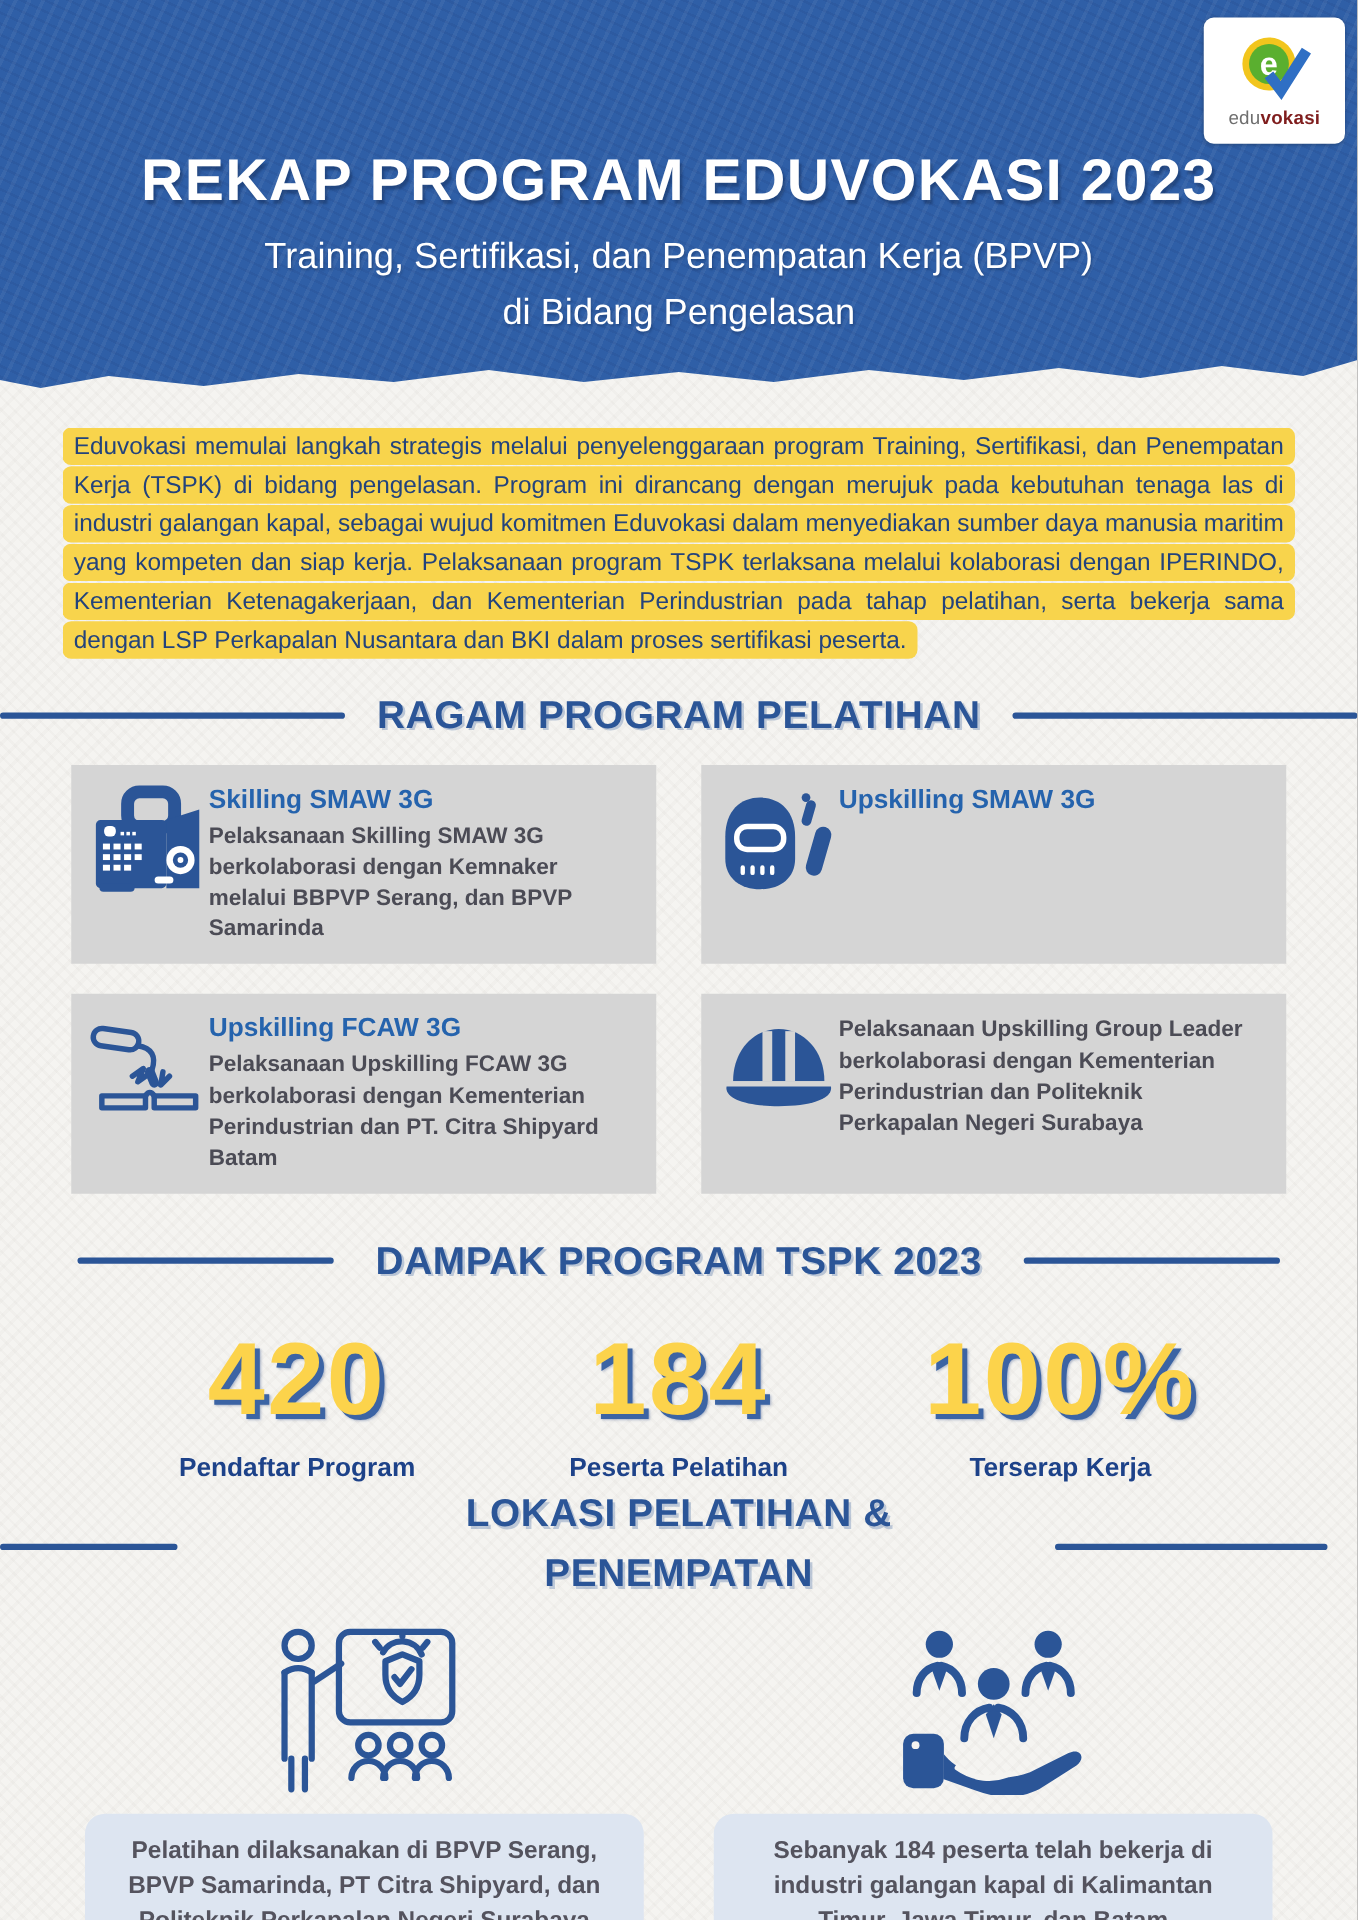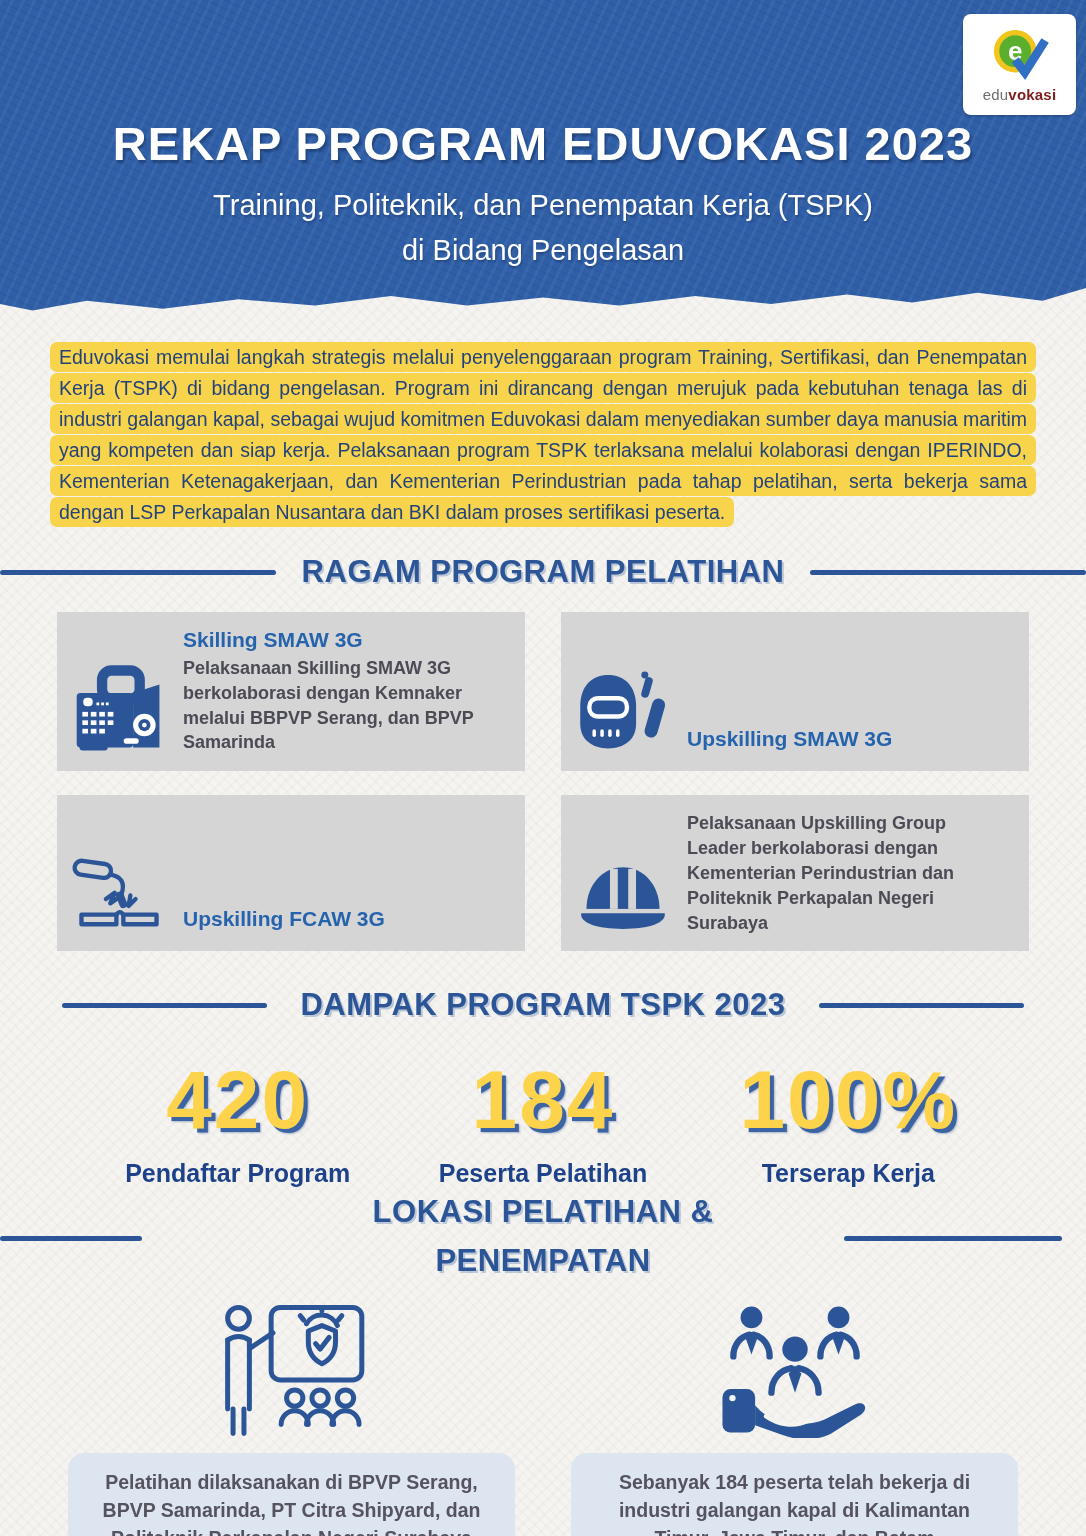--- a/index.html
+++ b/index.html
@@ -42,30 +42,30 @@
 
   
   .section-head { display:flex; align-items:center; gap:26px; }
   .section-head .line { flex:1; height:5px; background:#2b5597; border-radius:3px; }
   .head-txt { font-size:31px; font-weight:800; color:#2b5597; letter-spacing:0.5px; text-shadow:2px 2px 0 rgba(43,85,151,0.28); white-space:nowrap; }
   .head-ragam { margin:26px 0 0; }
   .head-dampak { margin:36px 62px 0;gap:33px; }
 
   
   .cards { margin:22px 57px 0; display:grid; grid-template-columns:1fr 1fr; gap:24px 36px; }
-  .card { background:#d5d5d5; padding:16px 20px 16px 14px; display:flex; gap:16px; align-items:flex-end; }
+  .card { background:#d5d5d5; padding:16px 20px 16px 14px; display:flex; align-items:flex-start; }
   .card .icon-wrap { flex:0 0 96px; display:flex; justify-content:center; }
   .card-title { color:#2563ad; font-size:21px; font-weight:800; margin:0 0 4px; }
   .card-body { color:#4b4b55; font-size:18px; font-weight:700; line-height:1.38; }
 
   
   .stats { display:flex; margin:30px 85px 0; text-align:center; }
   .stat { flex:1; }
   .stat-value { font-size:82px; font-weight:800; color:#fcd34b; letter-spacing:2px; text-shadow:4px 4px 0 #3c64a4, 5px 5px 2px rgba(40,70,130,0.35); }
-  .stat-label { margin-top:12px; font-size:25px; font-weight:800; color:#1d4289; }
+  .stat-label { margin-top:12px; font-size:21px; font-weight:800; color:#1d4289; }
 
   
   .lokasi-head { position:relative; text-align:center; }
   .lokasi-head .head-txt { display:block; line-height:1.55; }
   .lokasi-head .line { position:absolute; top:48px; height:5px; background:#2b5597; border-radius:3px; }
   .lokasi-head .line.left { left:0; width:142px; }
   .lokasi-head .line.right { right:24px; width:218px; }
 
   .lokasi-row { display:flex; gap:56px; margin:16px 68px 0; }
   .lokasi-col { flex:1; display:flex; flex-direction:column; align-items:center; }
@@ -85,21 +85,21 @@
       <svg width="62" height="58" viewBox="0 0 64 60">
         <circle cx="27" cy="25" r="22" fill="#f2c51d"></circle>
         <circle cx="27" cy="25" r="16.5" fill="#5aaf2f"></circle>
         <text x="27" y="34" text-anchor="middle" font-family="Liberation Sans, sans-serif" font-size="27" font-weight="bold" fill="#ffffff">e</text>
         <path d="M27 34 L37 47 L58 14" fill="none" stroke="#2f6fc4" stroke-width="9"></path>
       </svg>
       <div class="logo-word"><span>edu</span><span class="bold">vokasi</span></div>
     </div>
     <h1 class="hero-title">REKAP PROGRAM EDUVOKASI 2023</h1>
     <div class="hero-sub">
-      <div>Training, Politeknik, dan Penempatan Kerja (TSPK)</div>
+      <div>Training, Sertifikasi, dan Penempatan Kerja (BPVP)</div>
       <div>di Bidang Pengelasan</div>
     </div>
   </header>
 
   <section class="intro">
     <p><span class="hl">Eduvokasi memulai langkah strategis melalui penyelenggaraan program Training, Sertifikasi, dan Penempatan Kerja (TSPK) di bidang pengelasan. Program ini dirancang dengan merujuk pada kebutuhan tenaga las di industri galangan kapal, sebagai wujud komitmen Eduvokasi dalam menyediakan sumber daya manusia maritim yang kompeten dan siap kerja. Pelaksanaan program TSPK terlaksana melalui kolaborasi dengan IPERINDO, Kementerian Ketenagakerjaan, dan Kementerian Perindustrian pada tahap pelatihan, serta bekerja sama dengan LSP Perkapalan Nusantara dan BKI dalam proses sertifikasi peserta.</span></p>
   </section>
 
   <div class="section-head head-ragam">
     <div class="line"></div>
@@ -171,20 +171,21 @@
           <path d="M56 50 L60 60" stroke-width="9"></path>
           <path d="M40 54 L50 47 L45 59 L55 52"></path>
           <path d="M68 50 L66 62 L74 54"></path>
           <rect x="12" y="72" width="40" height="11"></rect>
           <rect x="60" y="72" width="38" height="11"></rect>
           <path d="M52 72 Q56 66 60 72"></path>
         </svg>
       </div>
       <div>
         <div class="card-title">Upskilling FCAW 3G</div>
+        <div class="card-body">Pelaksanaan Upskilling FCAW 3G berkolaborasi dengan Kementerian Perindustrian dan PT. Citra Shipyard Batam</div>
       </div>
     </div>
 
     <div class="card">
       <div class="icon-wrap">
         <svg width="96" height="80" viewBox="0 0 110 92">
           <path d="M13 62 C13 34 32 14 55 14 C78 14 97 34 97 62 Z" fill="#2b5597"></path>
           <rect x="40" y="16" width="9" height="46" fill="#d5d5d5"></rect>
           <rect x="61" y="16" width="9" height="46" fill="#d5d5d5"></rect>
           <rect x="6" y="62" width="98" height="5" fill="#d5d5d5"></rect>

